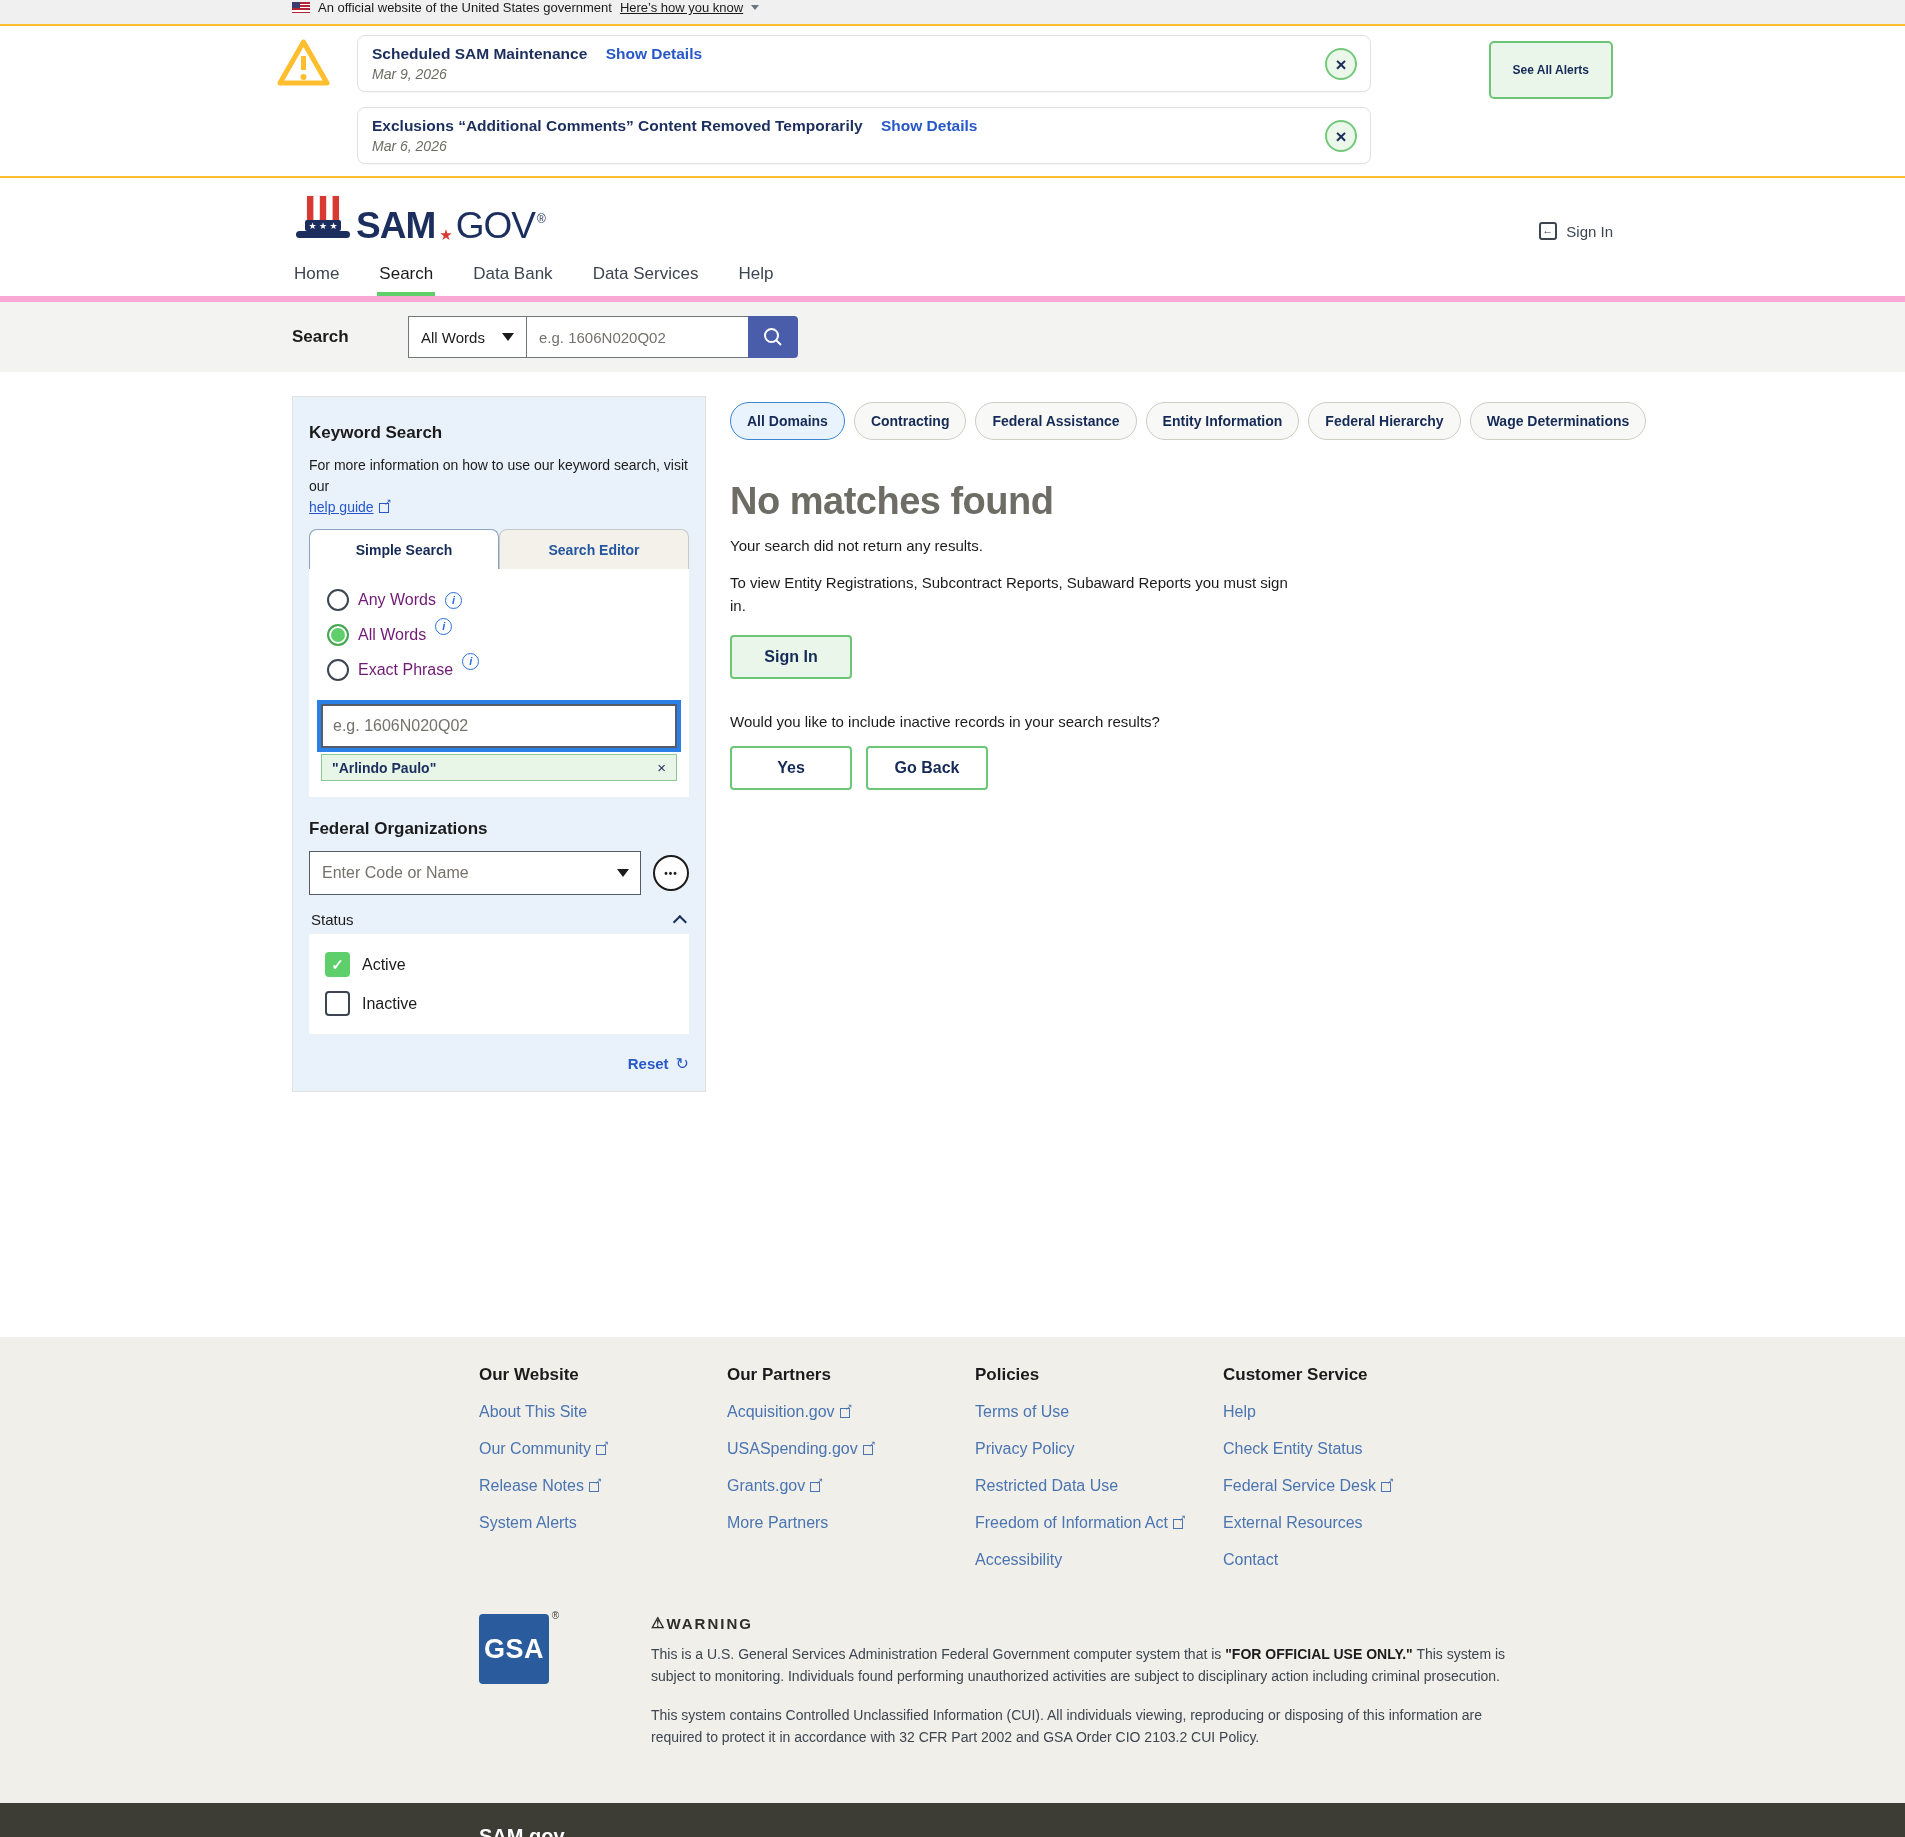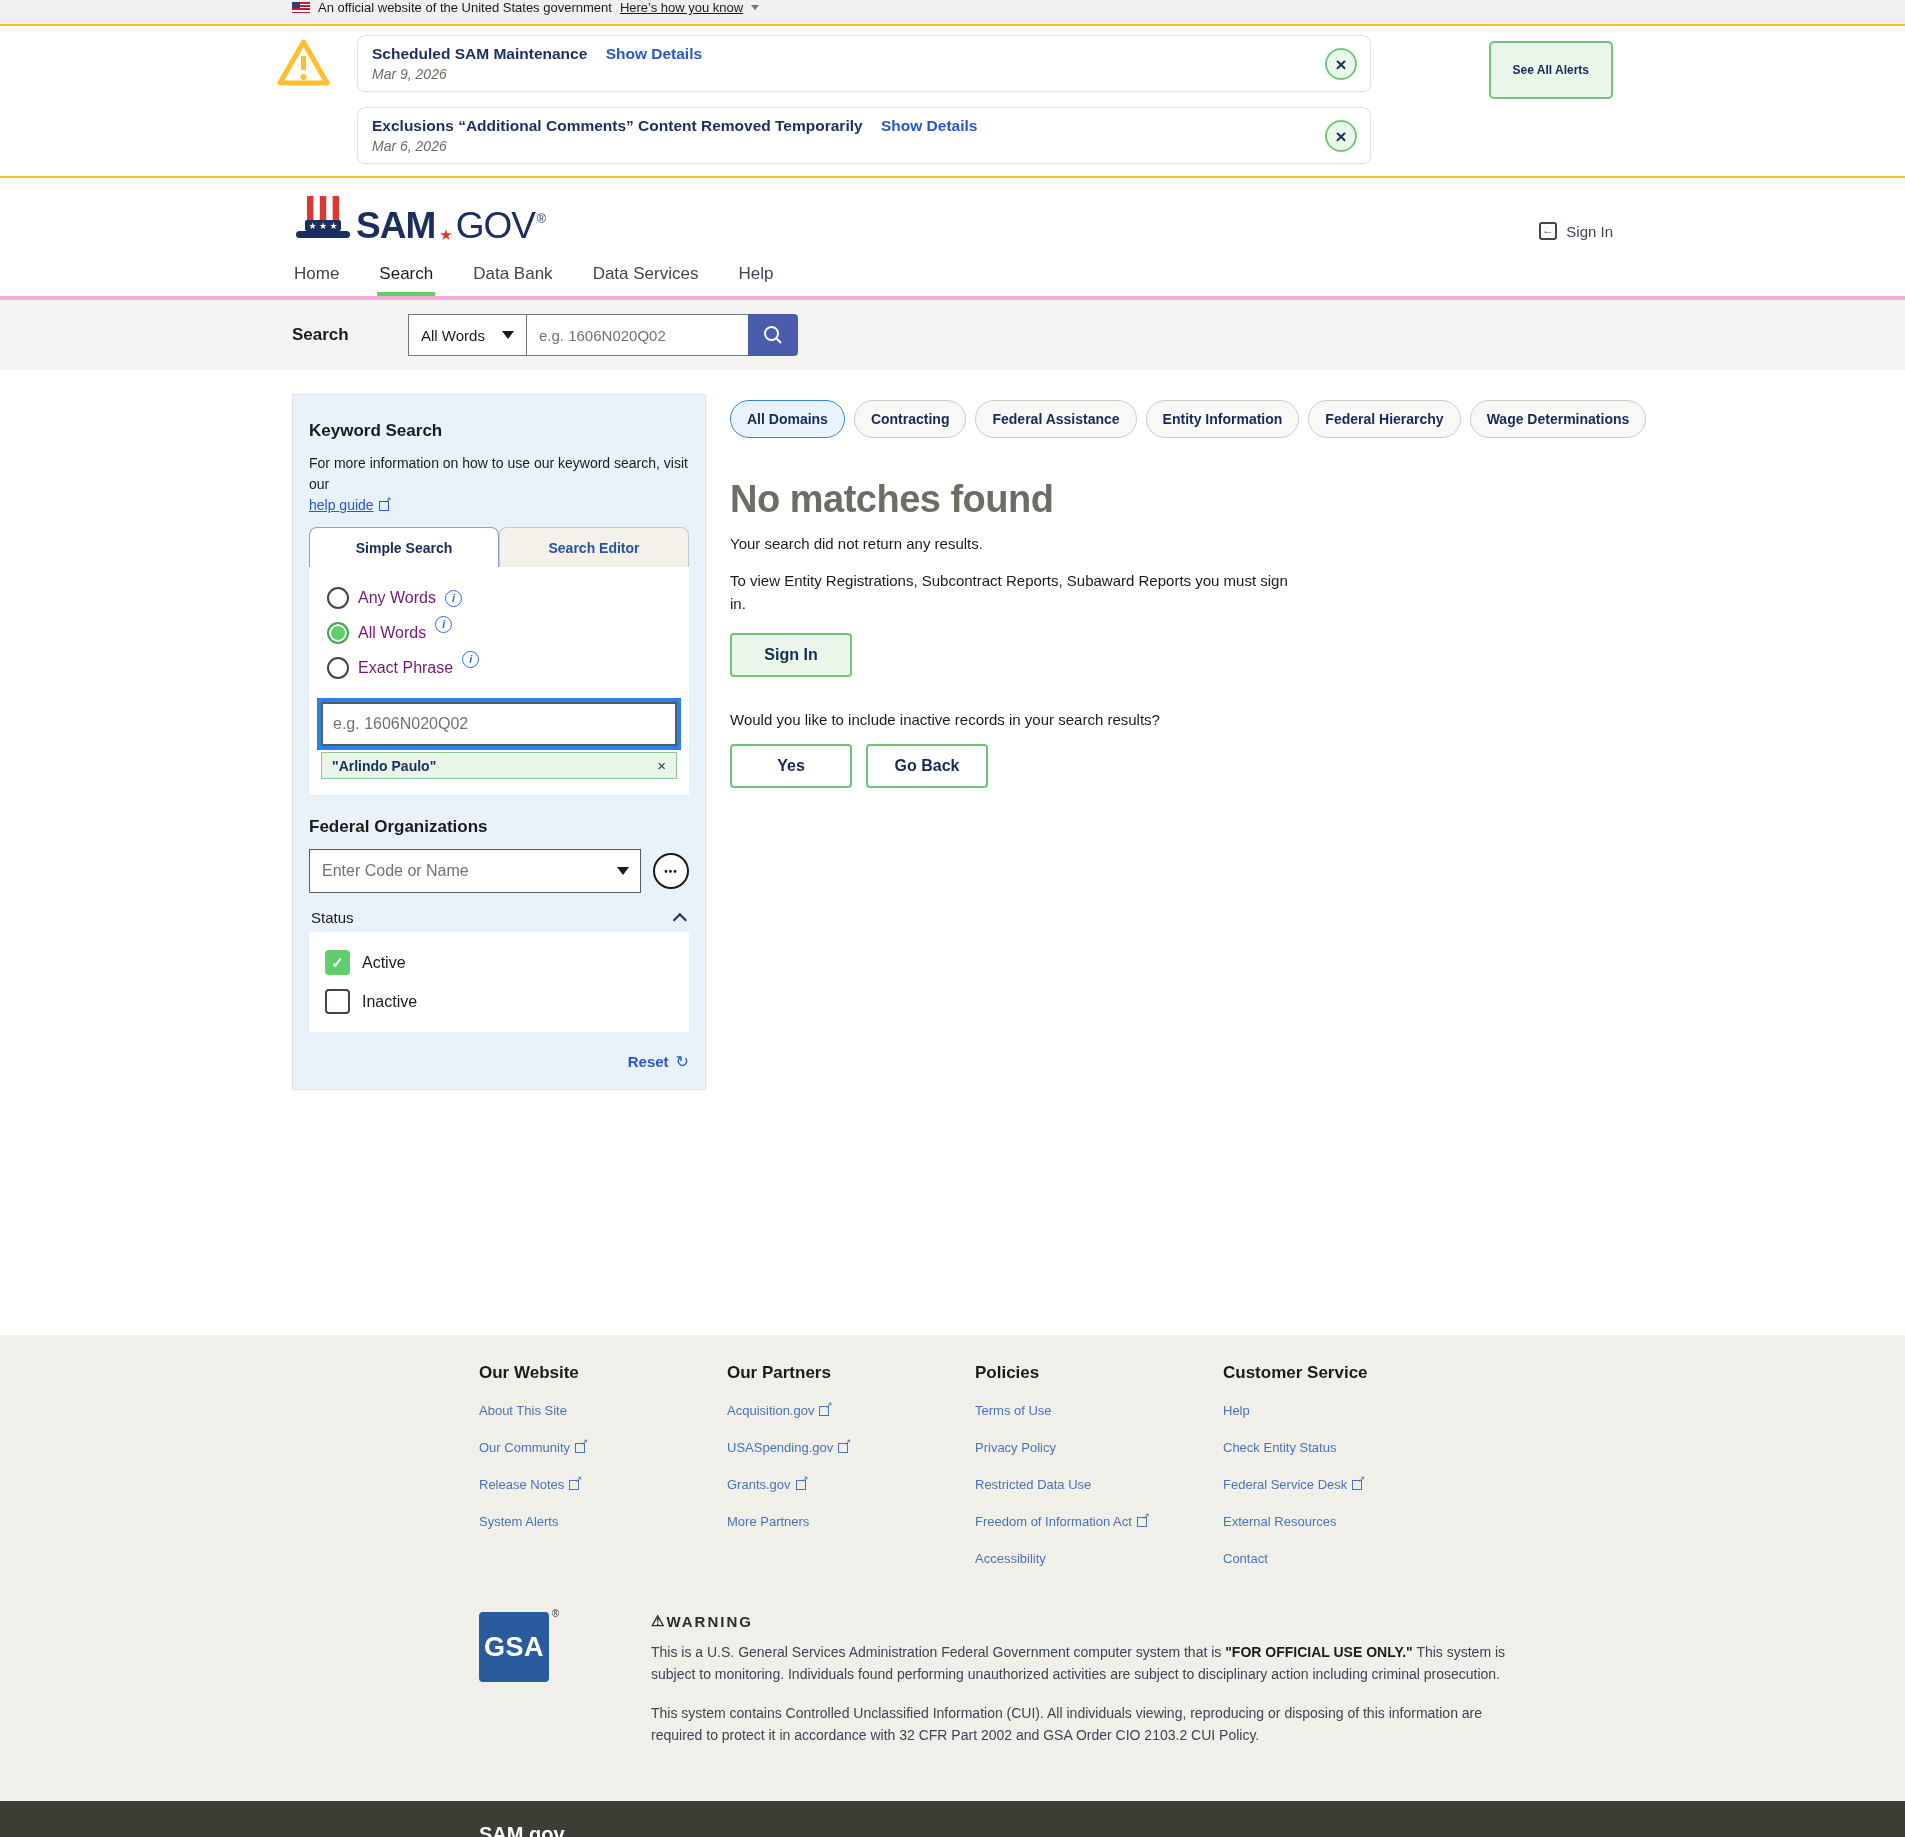--- a/index.html
+++ b/index.html
@@ -32,21 +32,21 @@
   .logo { display:flex; align-items:flex-end; gap:2px; cursor:pointer; }
   .logo-text { font-size:37px; font-weight:bold; color:#1b2e5e; letter-spacing:-1px; line-height:1; }
   .logo-star { color:#d83933; font-size:15px; line-height:1; margin:0 1px 2px 2px; }
   .logo-gov { font-size:37px; font-weight:normal; color:#1b2e5e; letter-spacing:-1px; line-height:1; }
   .logo-reg { font-size:12px; color:#1b2e5e; margin-bottom:18px; }
   .signin { margin-left:auto; display:flex; align-items:center; gap:9px; font-size:15px; color:#3d4551; cursor:pointer; margin-top:24px; }
   .signin-icon { width:18px; height:18px; border:2px solid #3d4551; border-radius:3px; position:relative; display:inline-block; }
   .signin-icon::after { content:"←"; position:absolute; left:1px; top:0px; font-size:11px; color:#3d4551; }
 
   
-  .main-nav { border-bottom:4px solid #f9a8d4; background:#fff; }
+  .main-nav { border-bottom:6px solid #f9a8d4; background:#fff; }
   .main-nav-inner { width:1321px; margin:0 auto; display:flex; gap:36px; }
   .nav-item { font-size:17px; color:#3d4551; padding:10px 2px 12px; cursor:pointer; position:relative; text-decoration:none; }
   .nav-item.active { color:#1b1b1b; }
   .nav-item.active::after { content:""; position:absolute; left:0; right:0; bottom:0; height:4px; background:#5ecf6b; }
 
   
   .search-band { background:#f3f3f1; padding:14px 0; }
   .search-band-inner { width:1321px; margin:0 auto; display:flex; align-items:center; }
   .search-band-label { font-size:17px; font-weight:bold; width:116px; }
   .search-control { display:flex; height:42px; }
@@ -125,21 +125,21 @@
   .btn-row { margin-top:16px; display:flex; gap:14px; }
   .ghost-btn { width:122px; height:44px; background:#fff; border:2px solid #6ec577; border-radius:4px; font-family:inherit; font-size:16px; font-weight:bold; color:#152a56; cursor:pointer; }
 
   
   .site-footer { background:#f0efe9; padding:28px 0 36px; }
   .footer-inner { width:1321px; margin:0 auto; padding-left:187px; }
   .footer-cols { display:grid; grid-template-columns:248px 248px 248px auto; }
   .fcol-title { font-size:17px; font-weight:bold; color:#1b1b1b; margin-bottom:18px; }
   .fcol ul { list-style:none; }
   .fcol li { margin-bottom:19px; }
-  .fcol a { font-size:13px; color:#4a74b2; text-decoration:none; cursor:pointer; }
+  .fcol a { font-size:16px; color:#4a74b2; text-decoration:none; cursor:pointer; }
   .gsa-row { display:flex; margin-top:26px; }
   .gsa-logo-wrap { position:relative; width:72px; flex:none; margin-right:100px; }
   .gsa-logo { width:70px; height:70px; background:#2a5b9c; border-radius:4px; display:flex; align-items:center; justify-content:center; color:#fff; font-size:27px; font-weight:bold; letter-spacing:0.5px; }
   .gsa-reg { position:absolute; top:-4px; right:-8px; font-size:10px; color:#3d3c35; }
   .warn-block { width:870px; }
   .warn-head { display:flex; align-items:center; gap:0; font-size:15px; font-weight:bold; letter-spacing:2px; color:#2e2d26; margin-bottom:12px; }
   .warn-tri-sm { font-size:15px; }
   .warn-tri-sm::after { content:"⚠"; }
   .warn-p { font-size:14px; line-height:1.55; color:#3d4551; margin-bottom:18px; }
   .warn-p b { color:#1b1b1b; }

